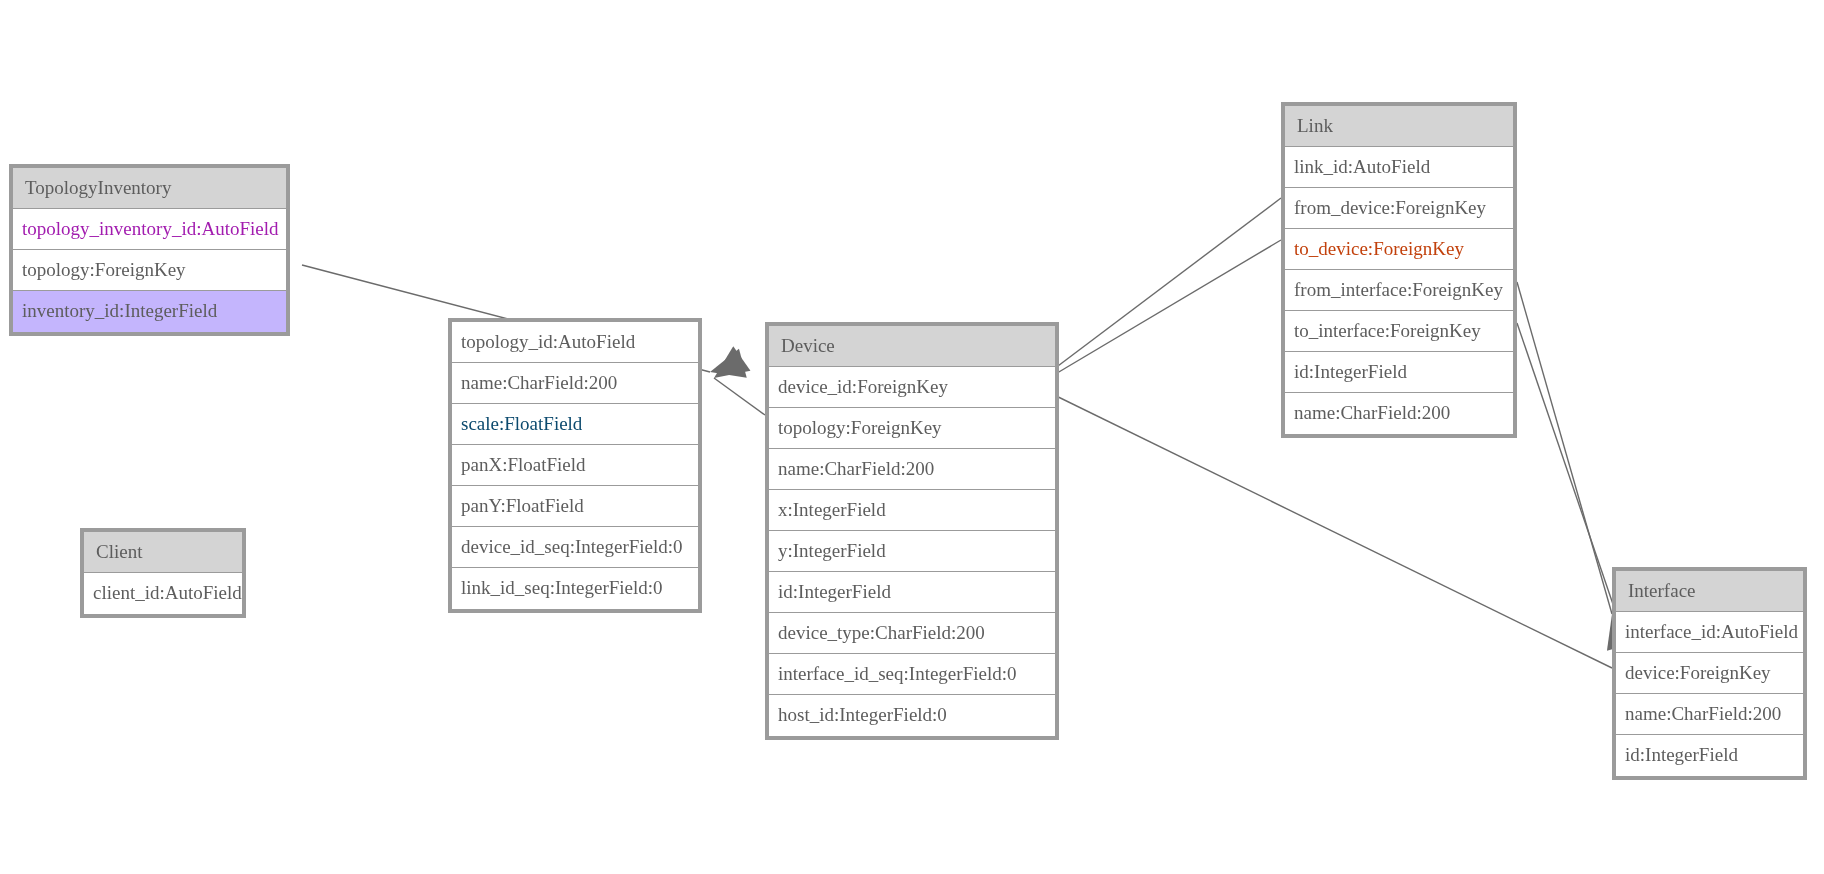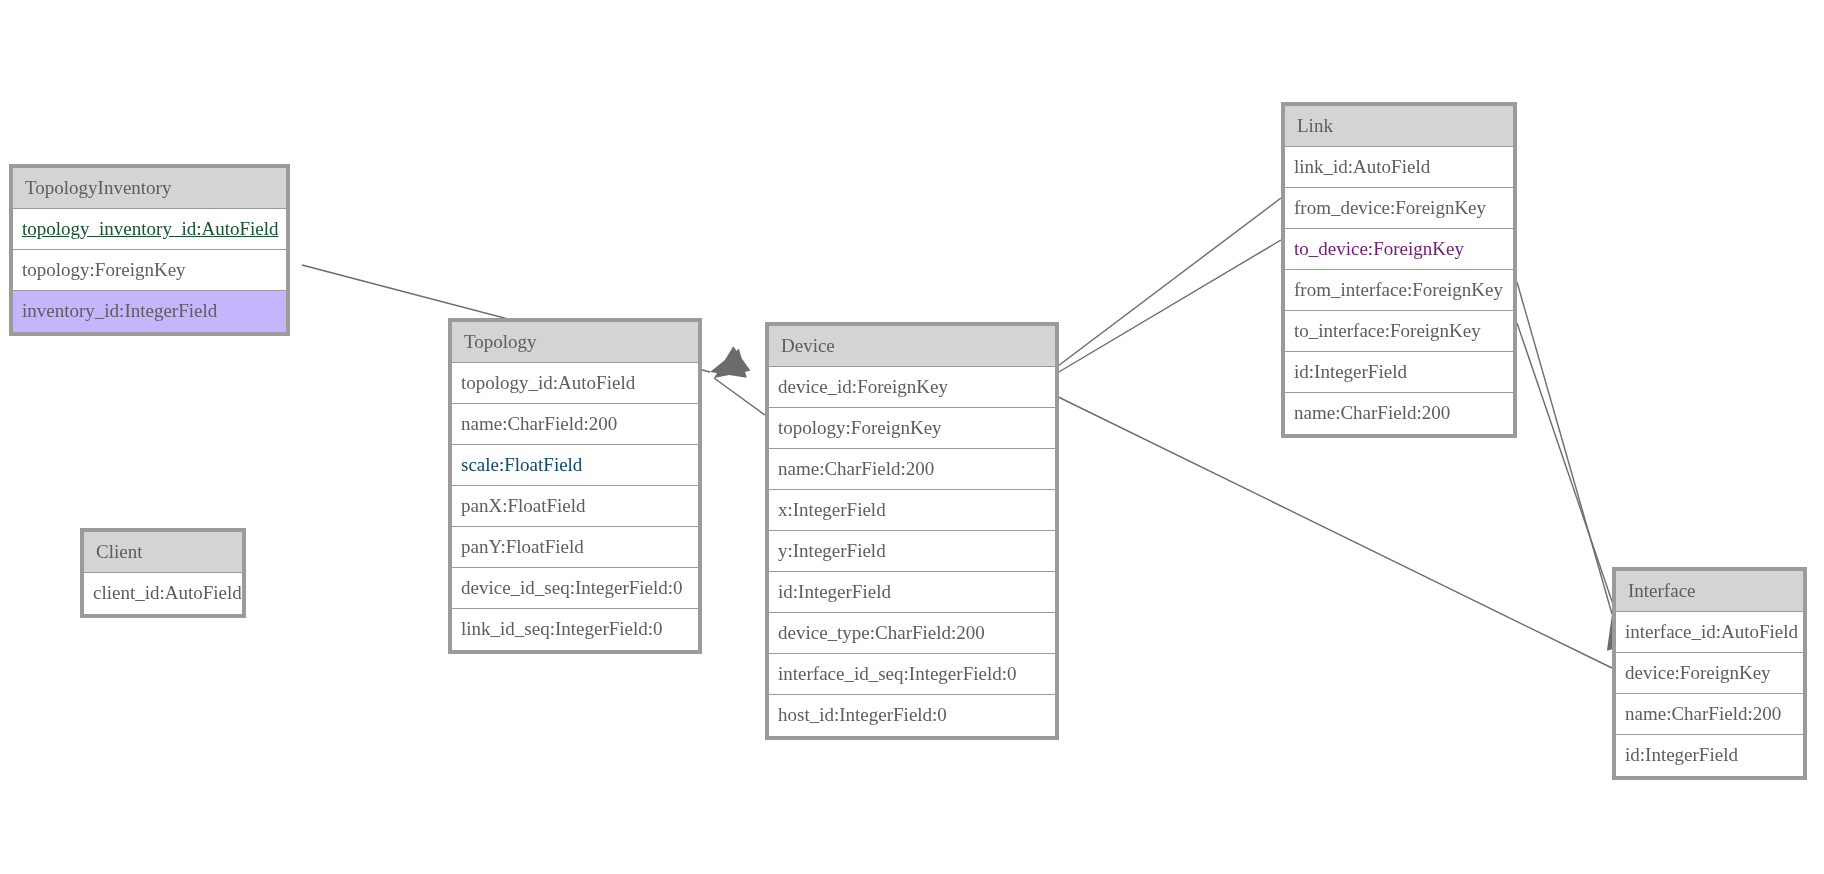--- a/index.html
+++ b/index.html
@@ -93,30 +93,29 @@
       </g>
       <g>
         <path d="M 1612,668 L 1044,390" stroke="#6b6b6b" stroke-width="1.4" fill="none"></path>
         <polygon points="0,0 -34,-15 -34,15" fill="#6b6b6b" transform="translate(1044,390) rotate(-26)"></polygon>
       </g>
     </svg>
 
   <div id="entity-layer">
       <div class="entity" style="left: 9px; top: 164px; width: 281px; border-color: rgb(155, 155, 155);">
         <div class="entity-header" style="background: rgb(212, 212, 212); color: rgb(93, 93, 93); border-color: rgb(155, 155, 155);">TopologyInventory</div>
-        <div class="entity-row" style="background: rgb(255, 255, 255); color: #14532d; border-color: rgb(155, 155, 155); text-decoration: underline;">topology_inventory_id:AutoField</div>
+        <div class="entity-row" style="background: rgb(255, 255, 255); color: #a21caf; border-color: rgb(155, 155, 155);">topology_inventory_id:AutoField</div>
         <div class="entity-row" style="background: rgb(255, 255, 255); color: rgb(93, 93, 93); border-color: rgb(155, 155, 155);">topology:ForeignKey</div>
         <div class="entity-row" style="background: #c4b5fd; color: rgb(93, 93, 93); border-color: rgb(155, 155, 155);">inventory_id:IntegerField</div>
       </div>
       <div class="entity" style="left: 80px; top: 528px; width: 166px; border-color: rgb(155, 155, 155);">
         <div class="entity-header" style="background: rgb(212, 212, 212); color: rgb(93, 93, 93); border-color: rgb(155, 155, 155);">Client</div>
         <div class="entity-row" style="background: rgb(255, 255, 255); color: rgb(93, 93, 93); border-color: rgb(155, 155, 155);">client_id:AutoField</div>
       </div>
       <div class="entity" style="left: 448px; top: 318px; width: 254px; border-color: rgb(155, 155, 155);">
-        <div class="entity-header" style="background: rgb(212, 212, 212); color: rgb(93, 93, 93); border-color: rgb(155, 155, 155);">Topology</div>
         <div class="entity-row" style="background: rgb(255, 255, 255); color: rgb(93, 93, 93); border-color: rgb(155, 155, 155);">topology_id:AutoField</div>
         <div class="entity-row" style="background: rgb(255, 255, 255); color: rgb(93, 93, 93); border-color: rgb(155, 155, 155);">name:CharField:200</div>
         <div class="entity-row" style="background: rgb(255, 255, 255); color: #0c4a6e; border-color: rgb(155, 155, 155);">scale:FloatField</div>
         <div class="entity-row" style="background: rgb(255, 255, 255); color: rgb(93, 93, 93); border-color: rgb(155, 155, 155);">panX:FloatField</div>
         <div class="entity-row" style="background: rgb(255, 255, 255); color: rgb(93, 93, 93); border-color: rgb(155, 155, 155);">panY:FloatField</div>
         <div class="entity-row" style="background: rgb(255, 255, 255); color: rgb(93, 93, 93); border-color: rgb(155, 155, 155);">device_id_seq:IntegerField:0</div>
         <div class="entity-row" style="background: rgb(255, 255, 255); color: rgb(93, 93, 93); border-color: rgb(155, 155, 155);">link_id_seq:IntegerField:0</div>
       </div>
       <div class="entity" style="left: 765px; top: 322px; width: 294px; border-color: rgb(155, 155, 155);">
         <div class="entity-header" style="background: rgb(212, 212, 212); color: rgb(93, 93, 93); border-color: rgb(155, 155, 155);">Device</div>
@@ -127,21 +126,21 @@
         <div class="entity-row" style="background: rgb(255, 255, 255); color: rgb(93, 93, 93); border-color: rgb(155, 155, 155);">y:IntegerField</div>
         <div class="entity-row" style="background: rgb(255, 255, 255); color: rgb(93, 93, 93); border-color: rgb(155, 155, 155);">id:IntegerField</div>
         <div class="entity-row" style="background: rgb(255, 255, 255); color: rgb(93, 93, 93); border-color: rgb(155, 155, 155);">device_type:CharField:200</div>
         <div class="entity-row" style="background: rgb(255, 255, 255); color: rgb(93, 93, 93); border-color: rgb(155, 155, 155);">interface_id_seq:IntegerField:0</div>
         <div class="entity-row" style="background: rgb(255, 255, 255); color: rgb(93, 93, 93); border-color: rgb(155, 155, 155);">host_id:IntegerField:0</div>
       </div>
       <div class="entity" style="left: 1281px; top: 102px; width: 236px; border-color: rgb(155, 155, 155);">
         <div class="entity-header" style="background: rgb(212, 212, 212); color: rgb(93, 93, 93); border-color: rgb(155, 155, 155);">Link</div>
         <div class="entity-row" style="background: rgb(255, 255, 255); color: rgb(93, 93, 93); border-color: rgb(155, 155, 155);">link_id:AutoField</div>
         <div class="entity-row" style="background: rgb(255, 255, 255); color: rgb(93, 93, 93); border-color: rgb(155, 155, 155);">from_device:ForeignKey</div>
-        <div class="entity-row" style="background: rgb(255, 255, 255); color: #701a75; border-color: rgb(155, 155, 155);">to_device:ForeignKey</div>
+        <div class="entity-row" style="background: rgb(255, 255, 255); color: #c2410c; border-color: rgb(155, 155, 155);">to_device:ForeignKey</div>
         <div class="entity-row" style="background: rgb(255, 255, 255); color: rgb(93, 93, 93); border-color: rgb(155, 155, 155);">from_interface:ForeignKey</div>
         <div class="entity-row" style="background: rgb(255, 255, 255); color: rgb(93, 93, 93); border-color: rgb(155, 155, 155);">to_interface:ForeignKey</div>
         <div class="entity-row" style="background: rgb(255, 255, 255); color: rgb(93, 93, 93); border-color: rgb(155, 155, 155);">id:IntegerField</div>
         <div class="entity-row" style="background: rgb(255, 255, 255); color: rgb(93, 93, 93); border-color: rgb(155, 155, 155);">name:CharField:200</div>
       </div>
       <div class="entity" style="left: 1612px; top: 567px; width: 195px; border-color: rgb(155, 155, 155);">
         <div class="entity-header" style="background: rgb(212, 212, 212); color: rgb(93, 93, 93); border-color: rgb(155, 155, 155);">Interface</div>
         <div class="entity-row" style="background: rgb(255, 255, 255); color: rgb(93, 93, 93); border-color: rgb(155, 155, 155);">interface_id:AutoField</div>
         <div class="entity-row" style="background: rgb(255, 255, 255); color: rgb(93, 93, 93); border-color: rgb(155, 155, 155);">device:ForeignKey</div>
         <div class="entity-row" style="background: rgb(255, 255, 255); color: rgb(93, 93, 93); border-color: rgb(155, 155, 155);">name:CharField:200</div>

